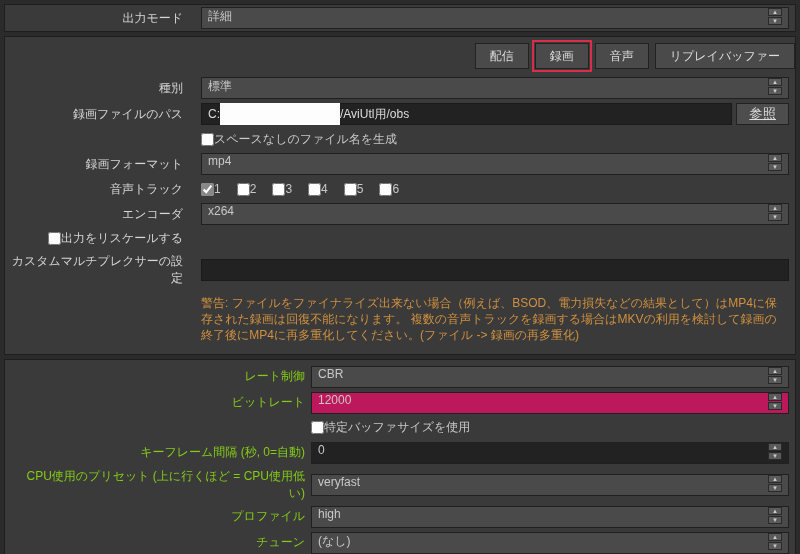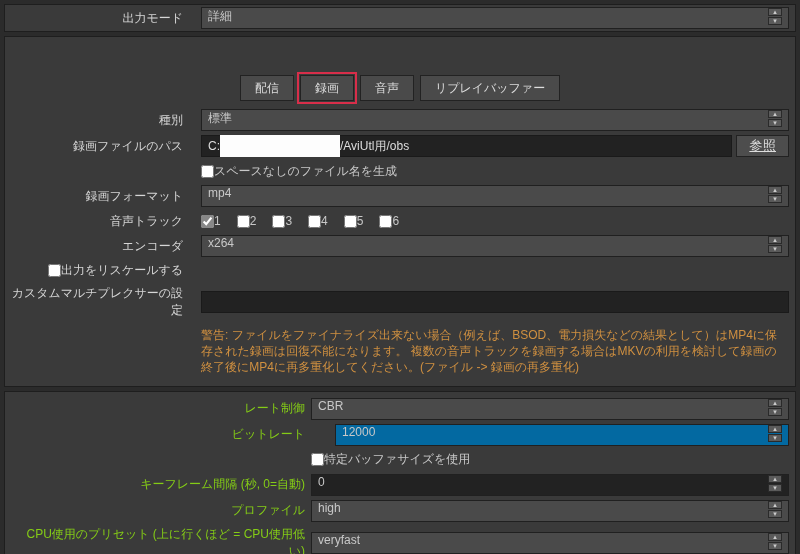--- a/index.html
+++ b/index.html
@@ -85,24 +85,23 @@
     display: inline-flex;
     align-items: center;
     gap: 0;
   }
   .checkbox input {
     width: 13px; height: 13px;
     accent-color: #888;
   }
   .tabs {
     display: flex;
-    justify-content: center;
+    justify-content: flex-end;
     gap: 6px;
     padding: 6px 0;
-    margin-top: 32px;
   }
   .tab {
     background: #4a4a4a;
     border: 1px solid #222;
     color: #ddd;
     padding: 4px 14px;
     cursor: pointer;
     height: 26px;
     display: flex;
     align-items: center;
@@ -280,21 +279,21 @@
             <span>▴</span>
             <span>▾</span>
           </div>
       </div>
     </div>
   </div>
 
   <div class="row">
     <div class="sec2-label-col">ビットレート</div>
     <div class="field-col">
-      <div class="select-wrap" style="background:#0369a1;margin-left:24px;">
+      <div class="select-wrap" style="background:#be185d;">
         <span class="select-text">12000</span>
         <div class="spin">
             <span>▴</span>
             <span>▾</span>
           </div>
       </div>
     </div>
   </div>
 
   <div class="row">
@@ -314,46 +313,46 @@
         <span class="select-text">0</span>
         <div class="spin">
             <span>▴</span>
             <span>▾</span>
           </div>
       </div>
     </div>
   </div>
 
   <div class="row">
+    <div class="sec2-label-col">CPU使用のプリセット (上に行くほど = CPU使用低い)</div>
+    <div class="field-col">
+      <div class="select-wrap">
+        <span class="select-text">veryfast</span>
+        <div class="spin">
+            <span>▴</span>
+            <span>▾</span>
+          </div>
+      </div>
+    </div>
+  </div>
+
+  <div class="row">
     <div class="sec2-label-col">プロファイル</div>
     <div class="field-col">
       <div class="select-wrap">
         <span class="select-text">high</span>
         <div class="spin">
             <span>▴</span>
             <span>▾</span>
           </div>
       </div>
     </div>
   </div>
 
   <div class="row">
-    <div class="sec2-label-col">CPU使用のプリセット (上に行くほど = CPU使用低い)</div>
-    <div class="field-col">
-      <div class="select-wrap">
-        <span class="select-text">veryfast</span>
-        <div class="spin">
-            <span>▴</span>
-            <span>▾</span>
-          </div>
-      </div>
-    </div>
-  </div>
-
-  <div class="row">
     <div class="sec2-label-col">チューン</div>
     <div class="field-col">
       <div class="select-wrap">
         <span class="select-text">(なし)</span>
         <div class="spin">
             <span>▴</span>
             <span>▾</span>
           </div>
       </div>
     </div>

